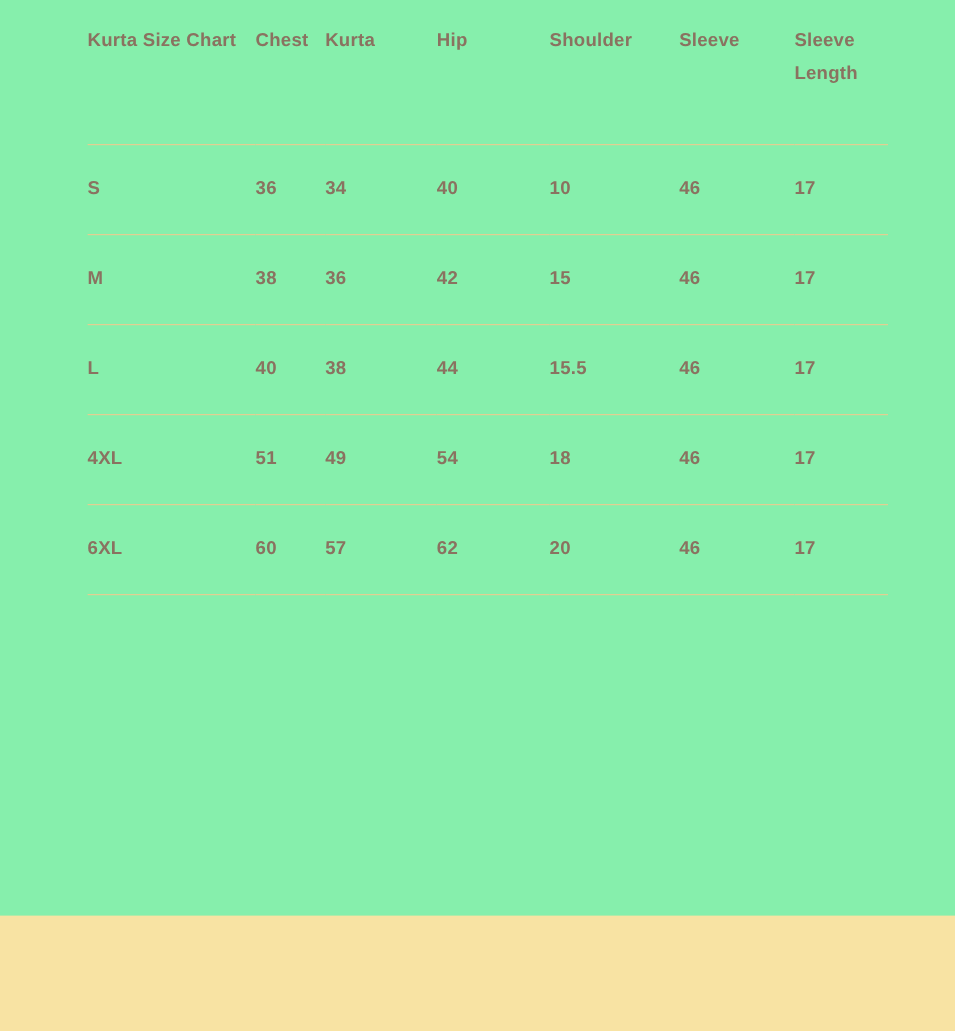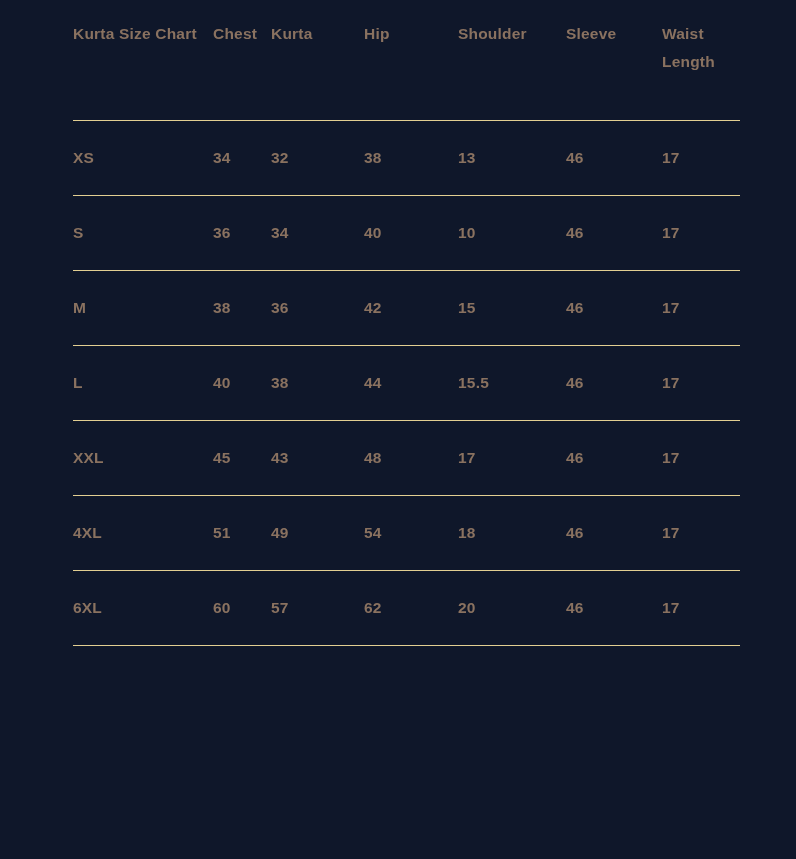--- a/index.html
+++ b/index.html
@@ -10,22 +10,22 @@
   }
   body {
     width: 796px;
     height: 859px;
     font-family: "Liberation Sans", sans-serif;
     overflow: hidden;
   }
   .size-chart-page {
     position: relative;
     width: 796px;
-    height: 859px;
-    background: #0f172a;
+    height: 763px;
+    background: #86efac;
     box-sizing: border-box;
     text-decoration: underline;
   }
   table.size-chart {
     position: absolute;
     left: 73px;
     top: 0;
     width: 667px;
     border-collapse: collapse;
     table-layout: fixed;
@@ -78,33 +78,24 @@
       <col class="c-sleeve">
     </colgroup>
     <thead>
       <tr>
         <th>Kurta Size Chart</th>
         <th>Chest</th>
         <th>Kurta</th>
         <th>Hip</th>
         <th>Shoulder</th>
         <th>Sleeve</th>
-        <th>Waist Length</th>
+        <th>Sleeve Length</th>
       </tr>
     </thead>
     <tbody>
-      <tr>
-        <td>XS</td>
-        <td>34</td>
-        <td>32</td>
-        <td>38</td>
-        <td>13</td>
-        <td>46</td>
-        <td>17</td>
-      </tr>
       <tr>
         <td>S</td>
         <td>36</td>
         <td>34</td>
         <td>40</td>
         <td>10</td>
         <td>46</td>
         <td>17</td>
       </tr>
       <tr>
@@ -119,29 +110,20 @@
       <tr>
         <td>L</td>
         <td>40</td>
         <td>38</td>
         <td>44</td>
         <td>15.5</td>
         <td>46</td>
         <td>17</td>
       </tr>
       <tr>
-        <td>XXL</td>
-        <td>45</td>
-        <td>43</td>
-        <td>48</td>
-        <td>17</td>
-        <td>46</td>
-        <td>17</td>
-      </tr>
-      <tr>
         <td>4XL</td>
         <td>51</td>
         <td>49</td>
         <td>54</td>
         <td>18</td>
         <td>46</td>
         <td>17</td>
       </tr>
       <tr>
         <td>6XL</td>

